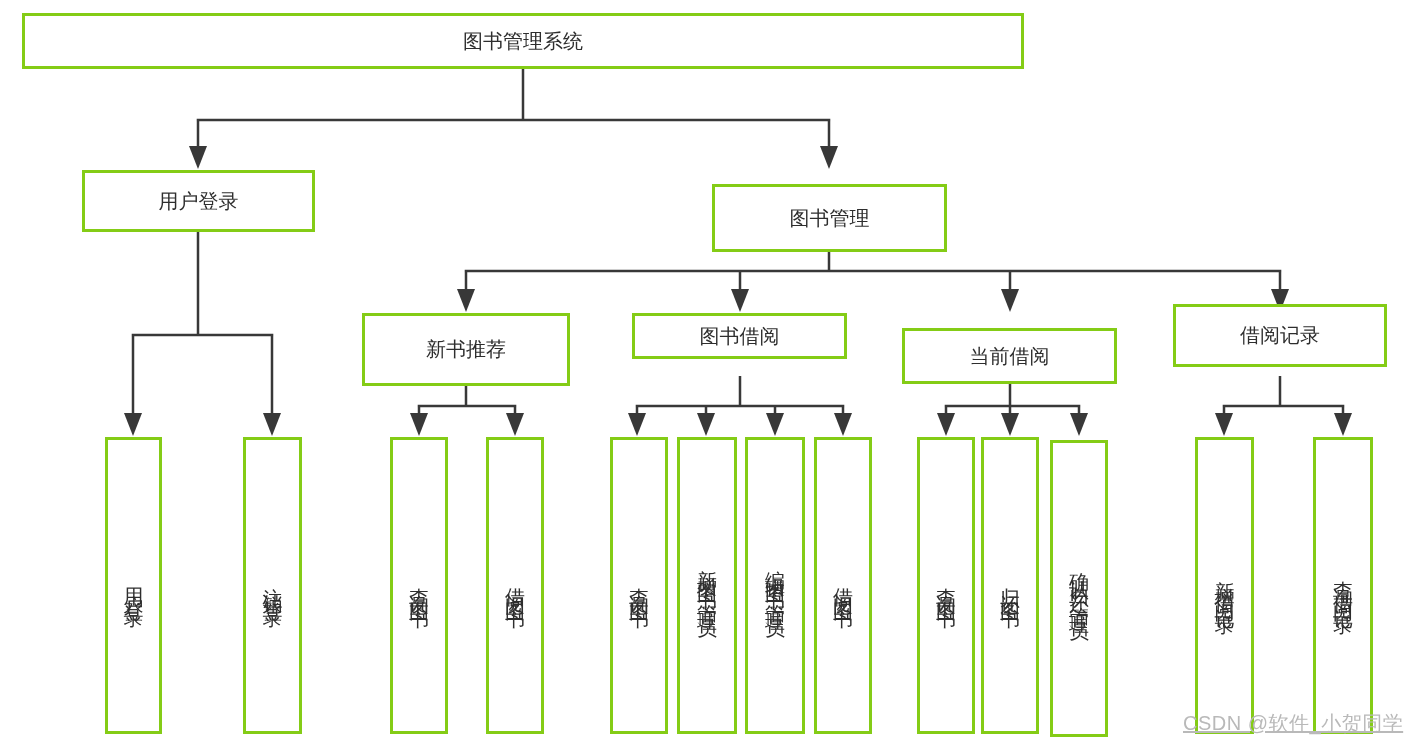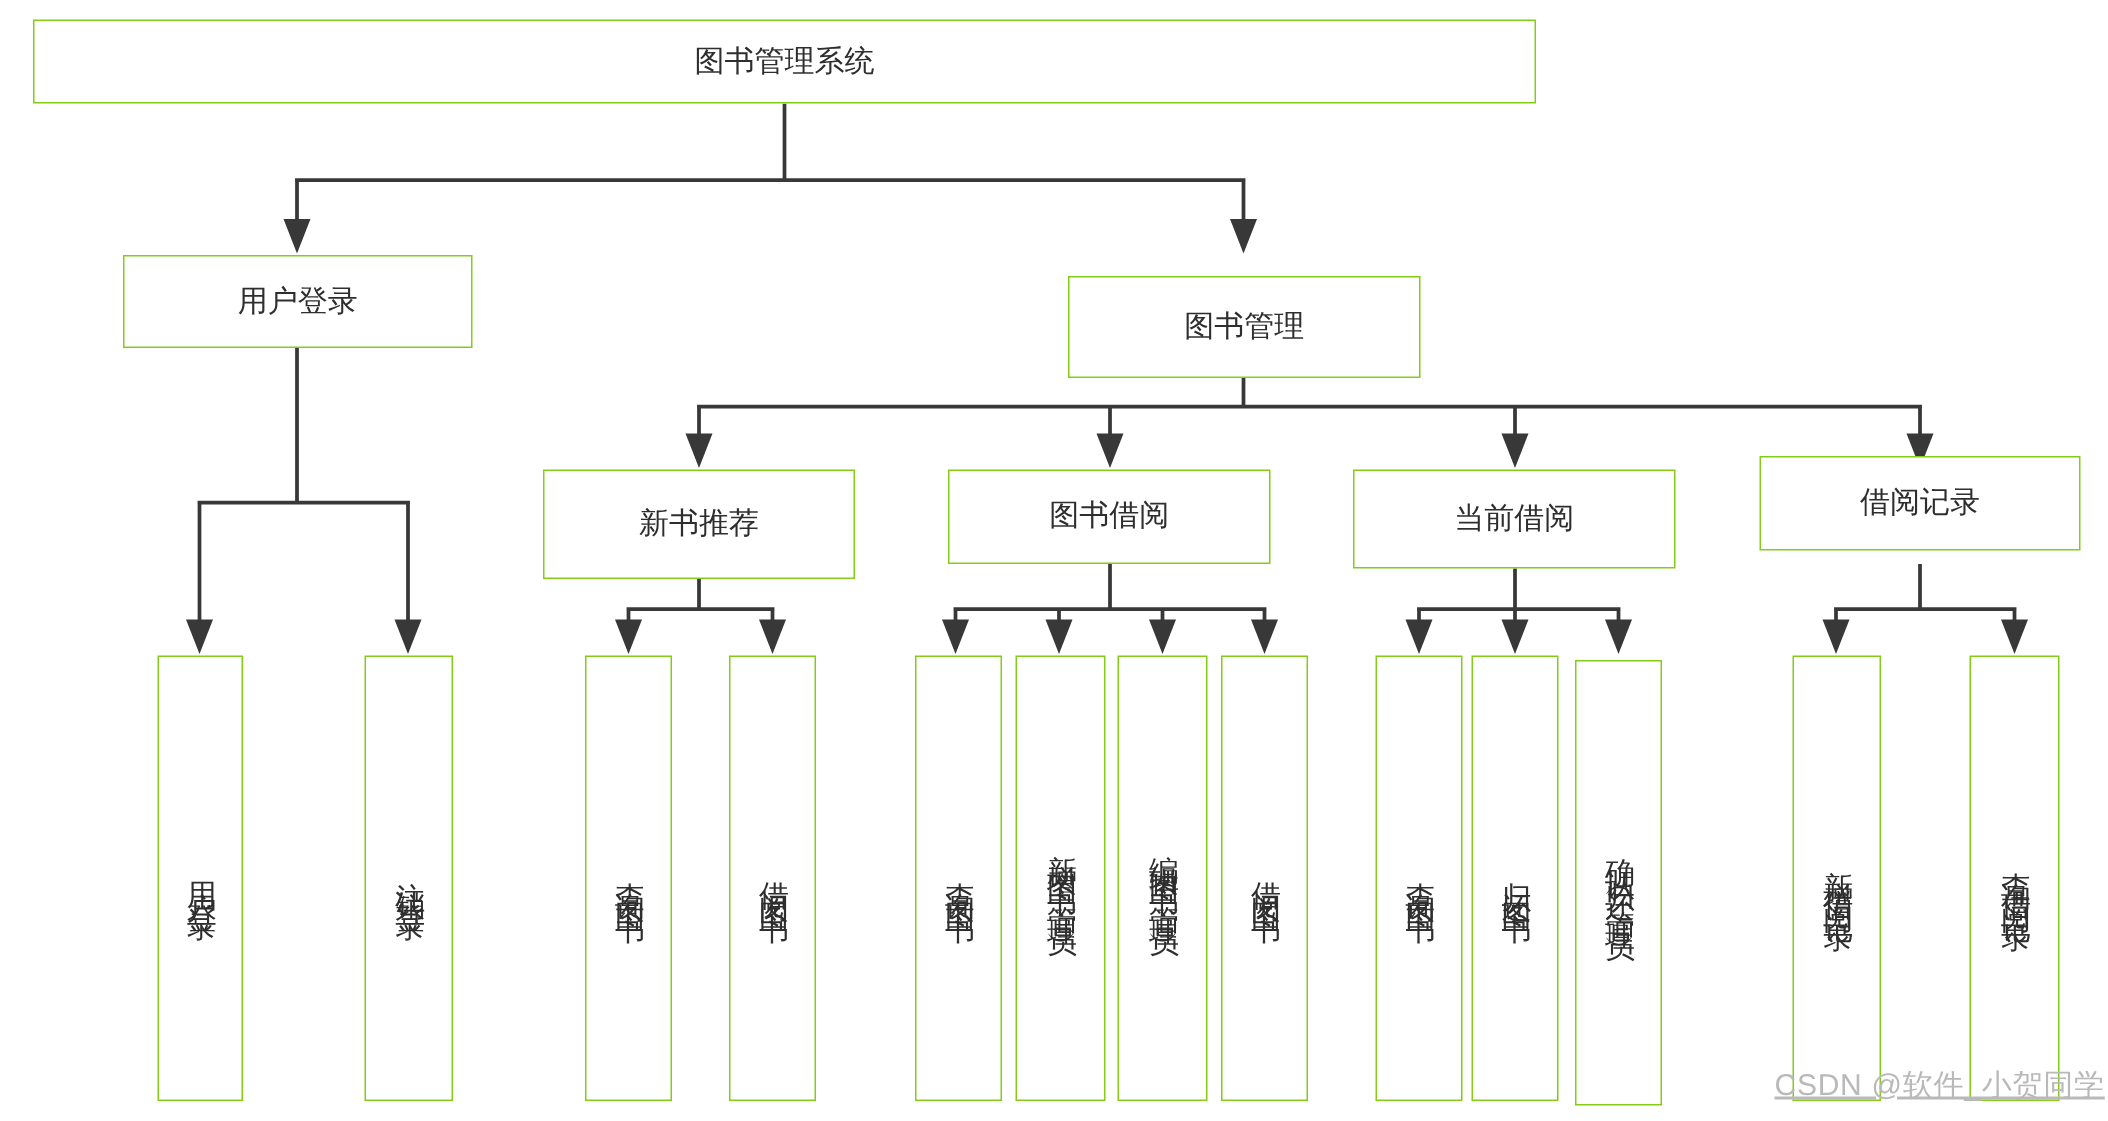--- a/index.html
+++ b/index.html
@@ -5,21 +5,21 @@
   html,body{margin:0;padding:0;}
   body{
     width:1405px;height:747px;position:relative;overflow:hidden;
     background:#ffffff;
     font-family:"Liberation Sans","DejaVu Sans",sans-serif;
   }
   .stage{position:absolute;inset:0;width:1405px;height:747px;}
   svg.connectors{position:absolute;left:0;top:0;z-index:1;}
   .node{
     position:absolute;z-index:2;box-sizing:border-box;
-    background:#ffffff;border:1px solid #84cc16;
+    background:#ffffff;border:3px solid #84cc16;
     display:flex;align-items:center;justify-content:center;
     color:#2e2e2e;font-size:20px;line-height:1.25;
     white-space:nowrap;
   }
   .node.v{
     writing-mode:vertical-rl;text-orientation:mixed;
     letter-spacing:7px;font-size:20px;
   }
   .watermark{
     position:absolute;z-index:3;left:1183px;top:710px;
@@ -88,24 +88,24 @@
   <div class="node" style="left:82px;top:170px;width:233px;height:62px">
     <span>用户登录</span>
   </div>
   <div class="node" style="left:712px;top:184px;width:235px;height:68px">
     <span>图书管理</span>
   </div>
 
   <div class="node" style="left:362px;top:313px;width:208px;height:73px">
     <span>新书推荐</span>
   </div>
-  <div class="node" style="left:632px;top:313px;width:215px;height:63px">
+  <div class="node" style="left:632px;top:313px;width:215px;height:46px">
     <span>图书借阅</span>
   </div>
-  <div class="node" style="left:902px;top:313px;width:215px;height:66px">
+  <div class="node" style="left:902px;top:328px;width:215px;height:56px">
     <span>当前借阅</span>
   </div>
   <div class="node" style="left:1173px;top:304px;width:214px;height:63px">
     <span>借阅记录</span>
   </div>
 
   <div class="node v" style="left:105px;top:437px;width:57px;height:297px">
     <span>用户登录</span>
   </div>
   <div class="node v" style="left:243px;top:437px;width:59px;height:297px">

